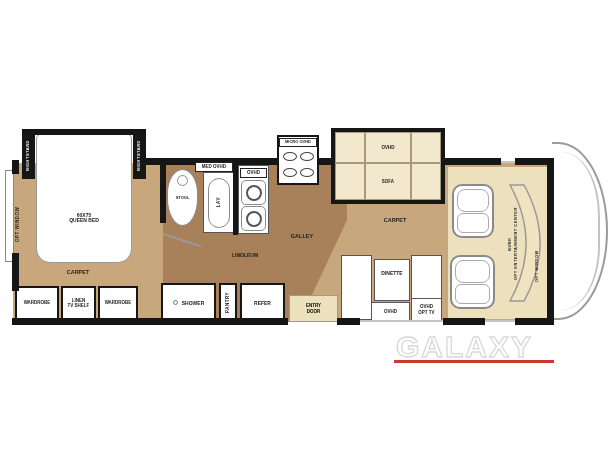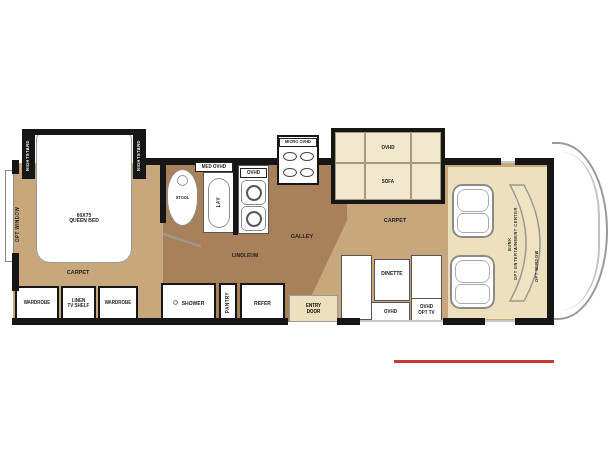--- a/index.html
+++ b/index.html
@@ -211,15 +211,16 @@
   <span class="lbl f4 vtxt" style="left:534px;top:240px;height:52px;width:7px;">OPT WINDOW</span>
 
   <div class="w" style="left:12px;top:318px;width:153px;height:7px;"></div>
   <div class="w" style="left:160px;top:318px;width:128px;height:7px;"></div>
   <div class="w" style="left:337px;top:318px;width:23px;height:7px;"></div>
   <div class="winline" style="left:360px;top:320px;width:83px;height:2px;"></div>
   <div class="w" style="left:443px;top:318px;width:42px;height:7px;"></div>
   <div class="winline" style="left:485px;top:320px;width:30px;height:2px;"></div>
   <div class="w" style="left:515px;top:318px;width:39px;height:7px;"></div>
 
+  <div class="brand" style="left:396px;top:330px;">GALAXY</div>
   <div class="redline" style="left:394px;top:360px;width:160px;height:3px;"></div>
 
 </div>
 
 </body></html>

